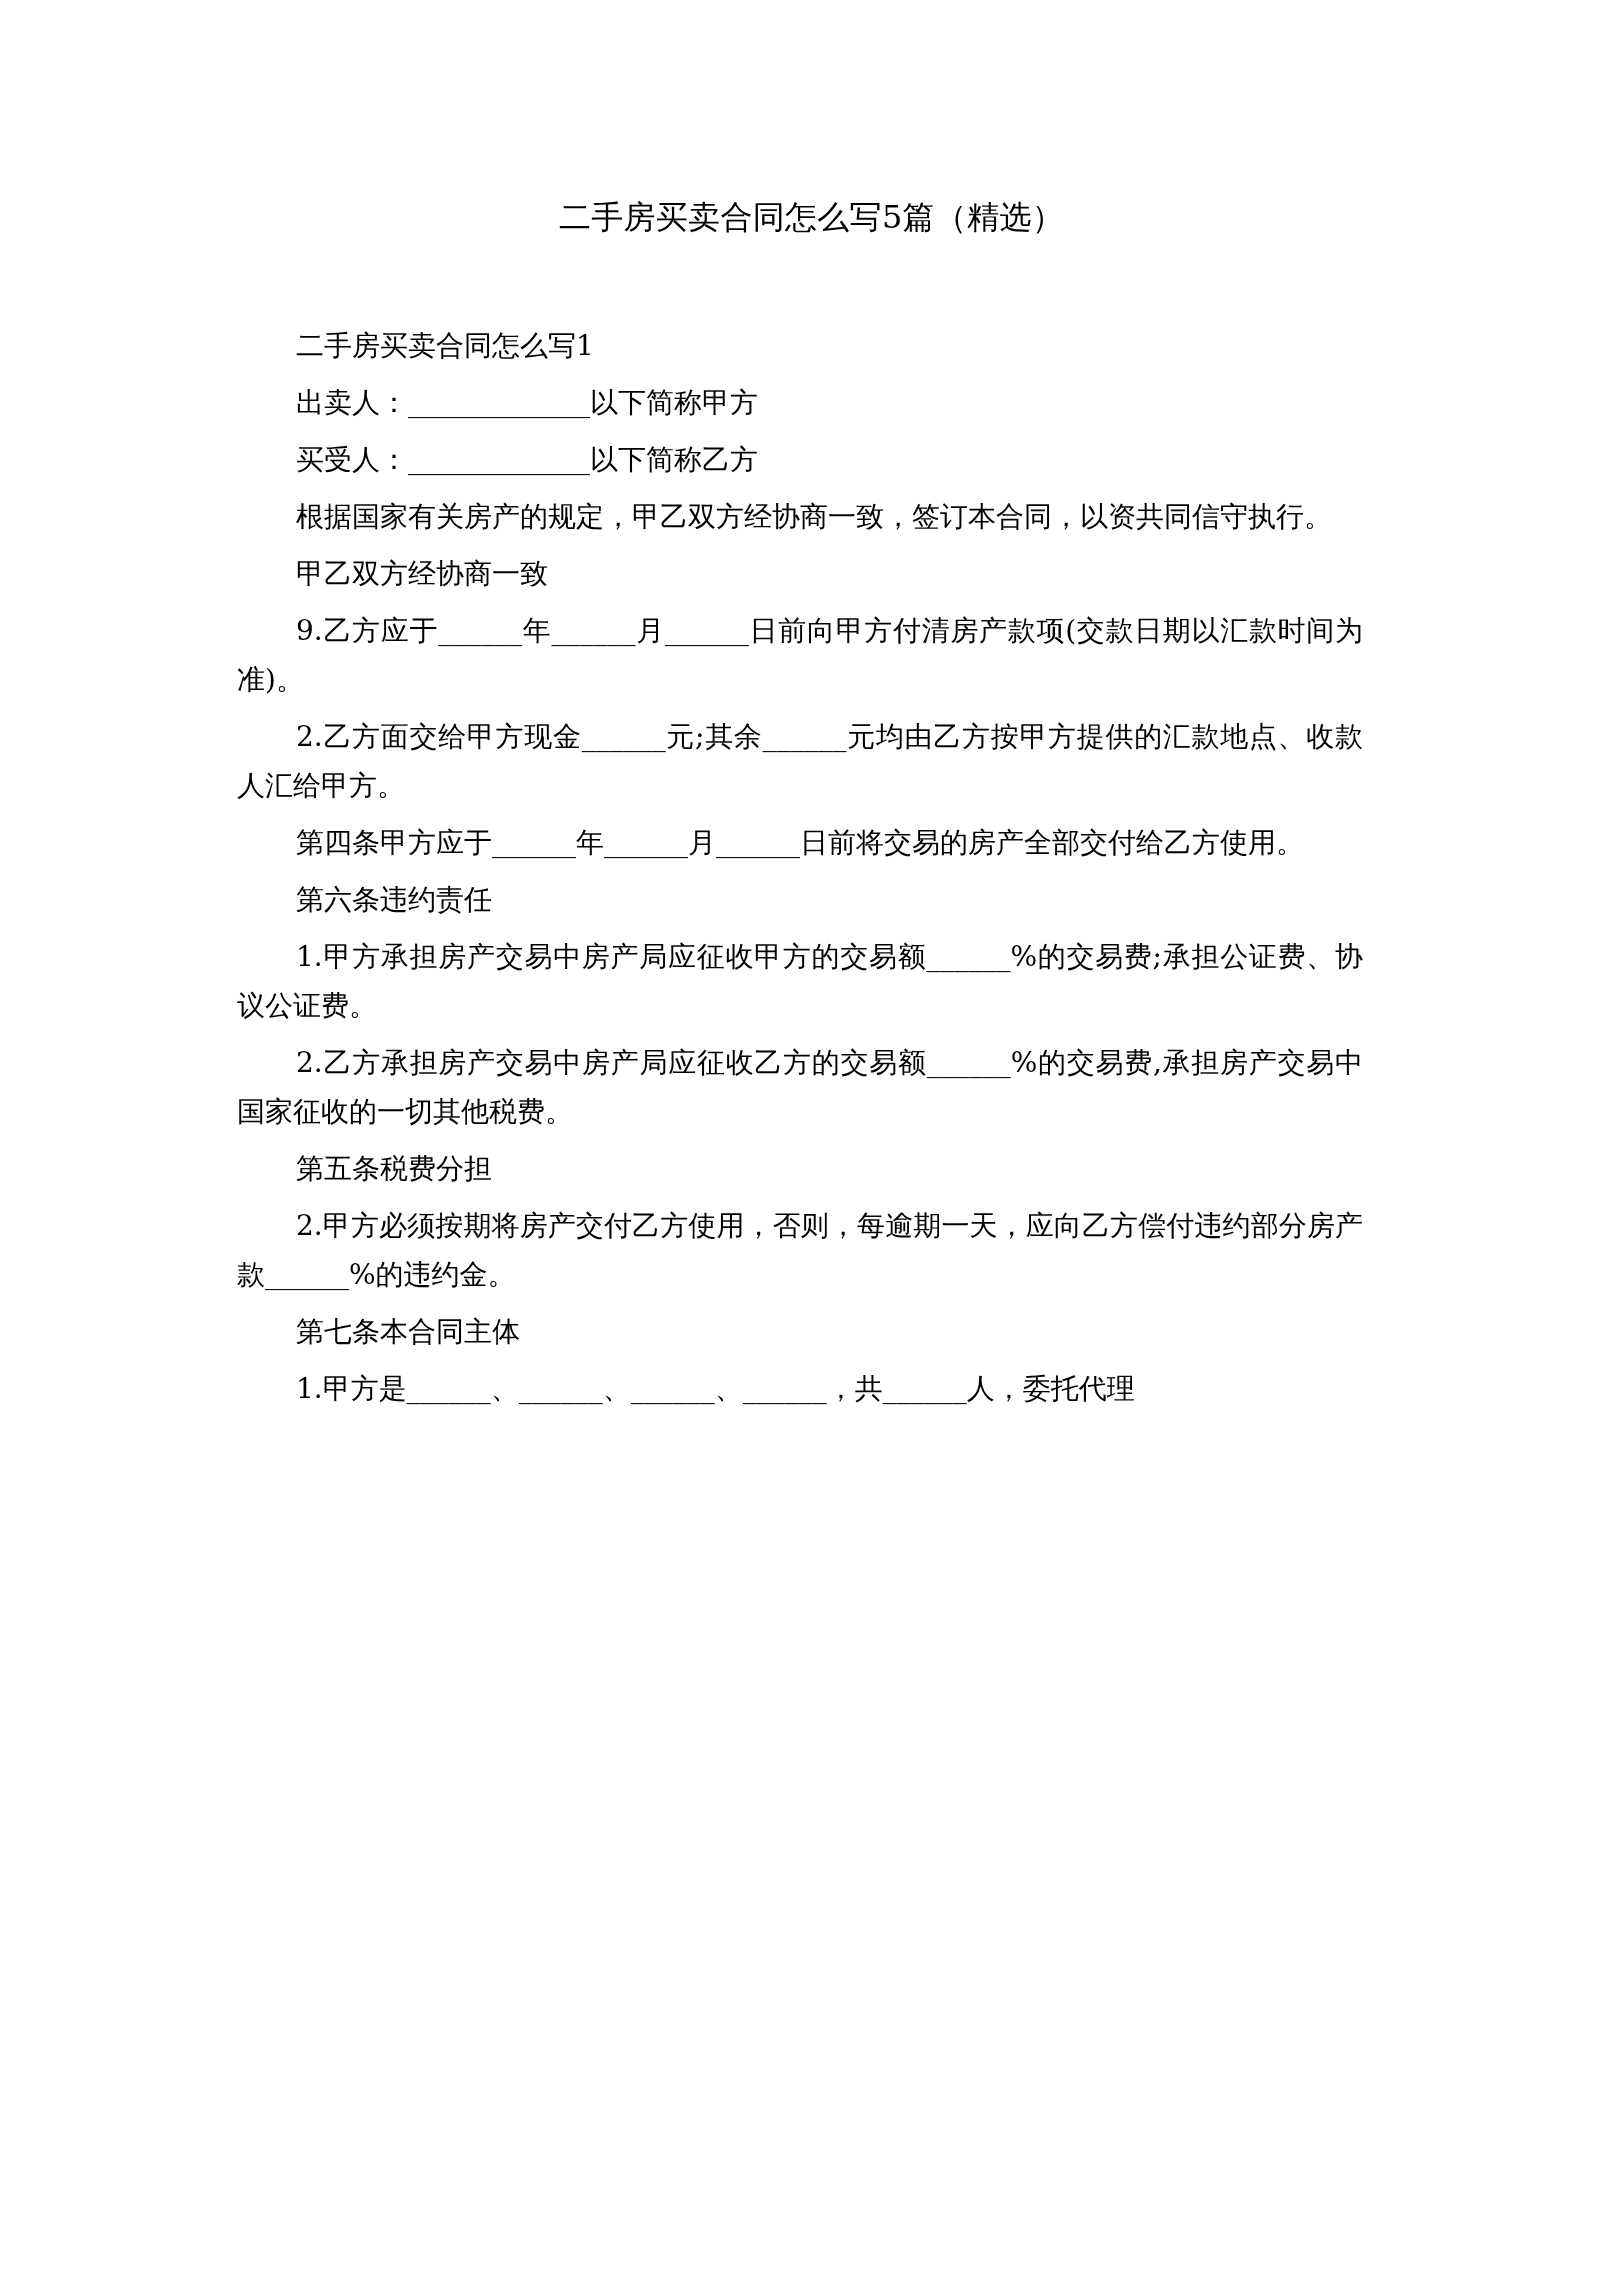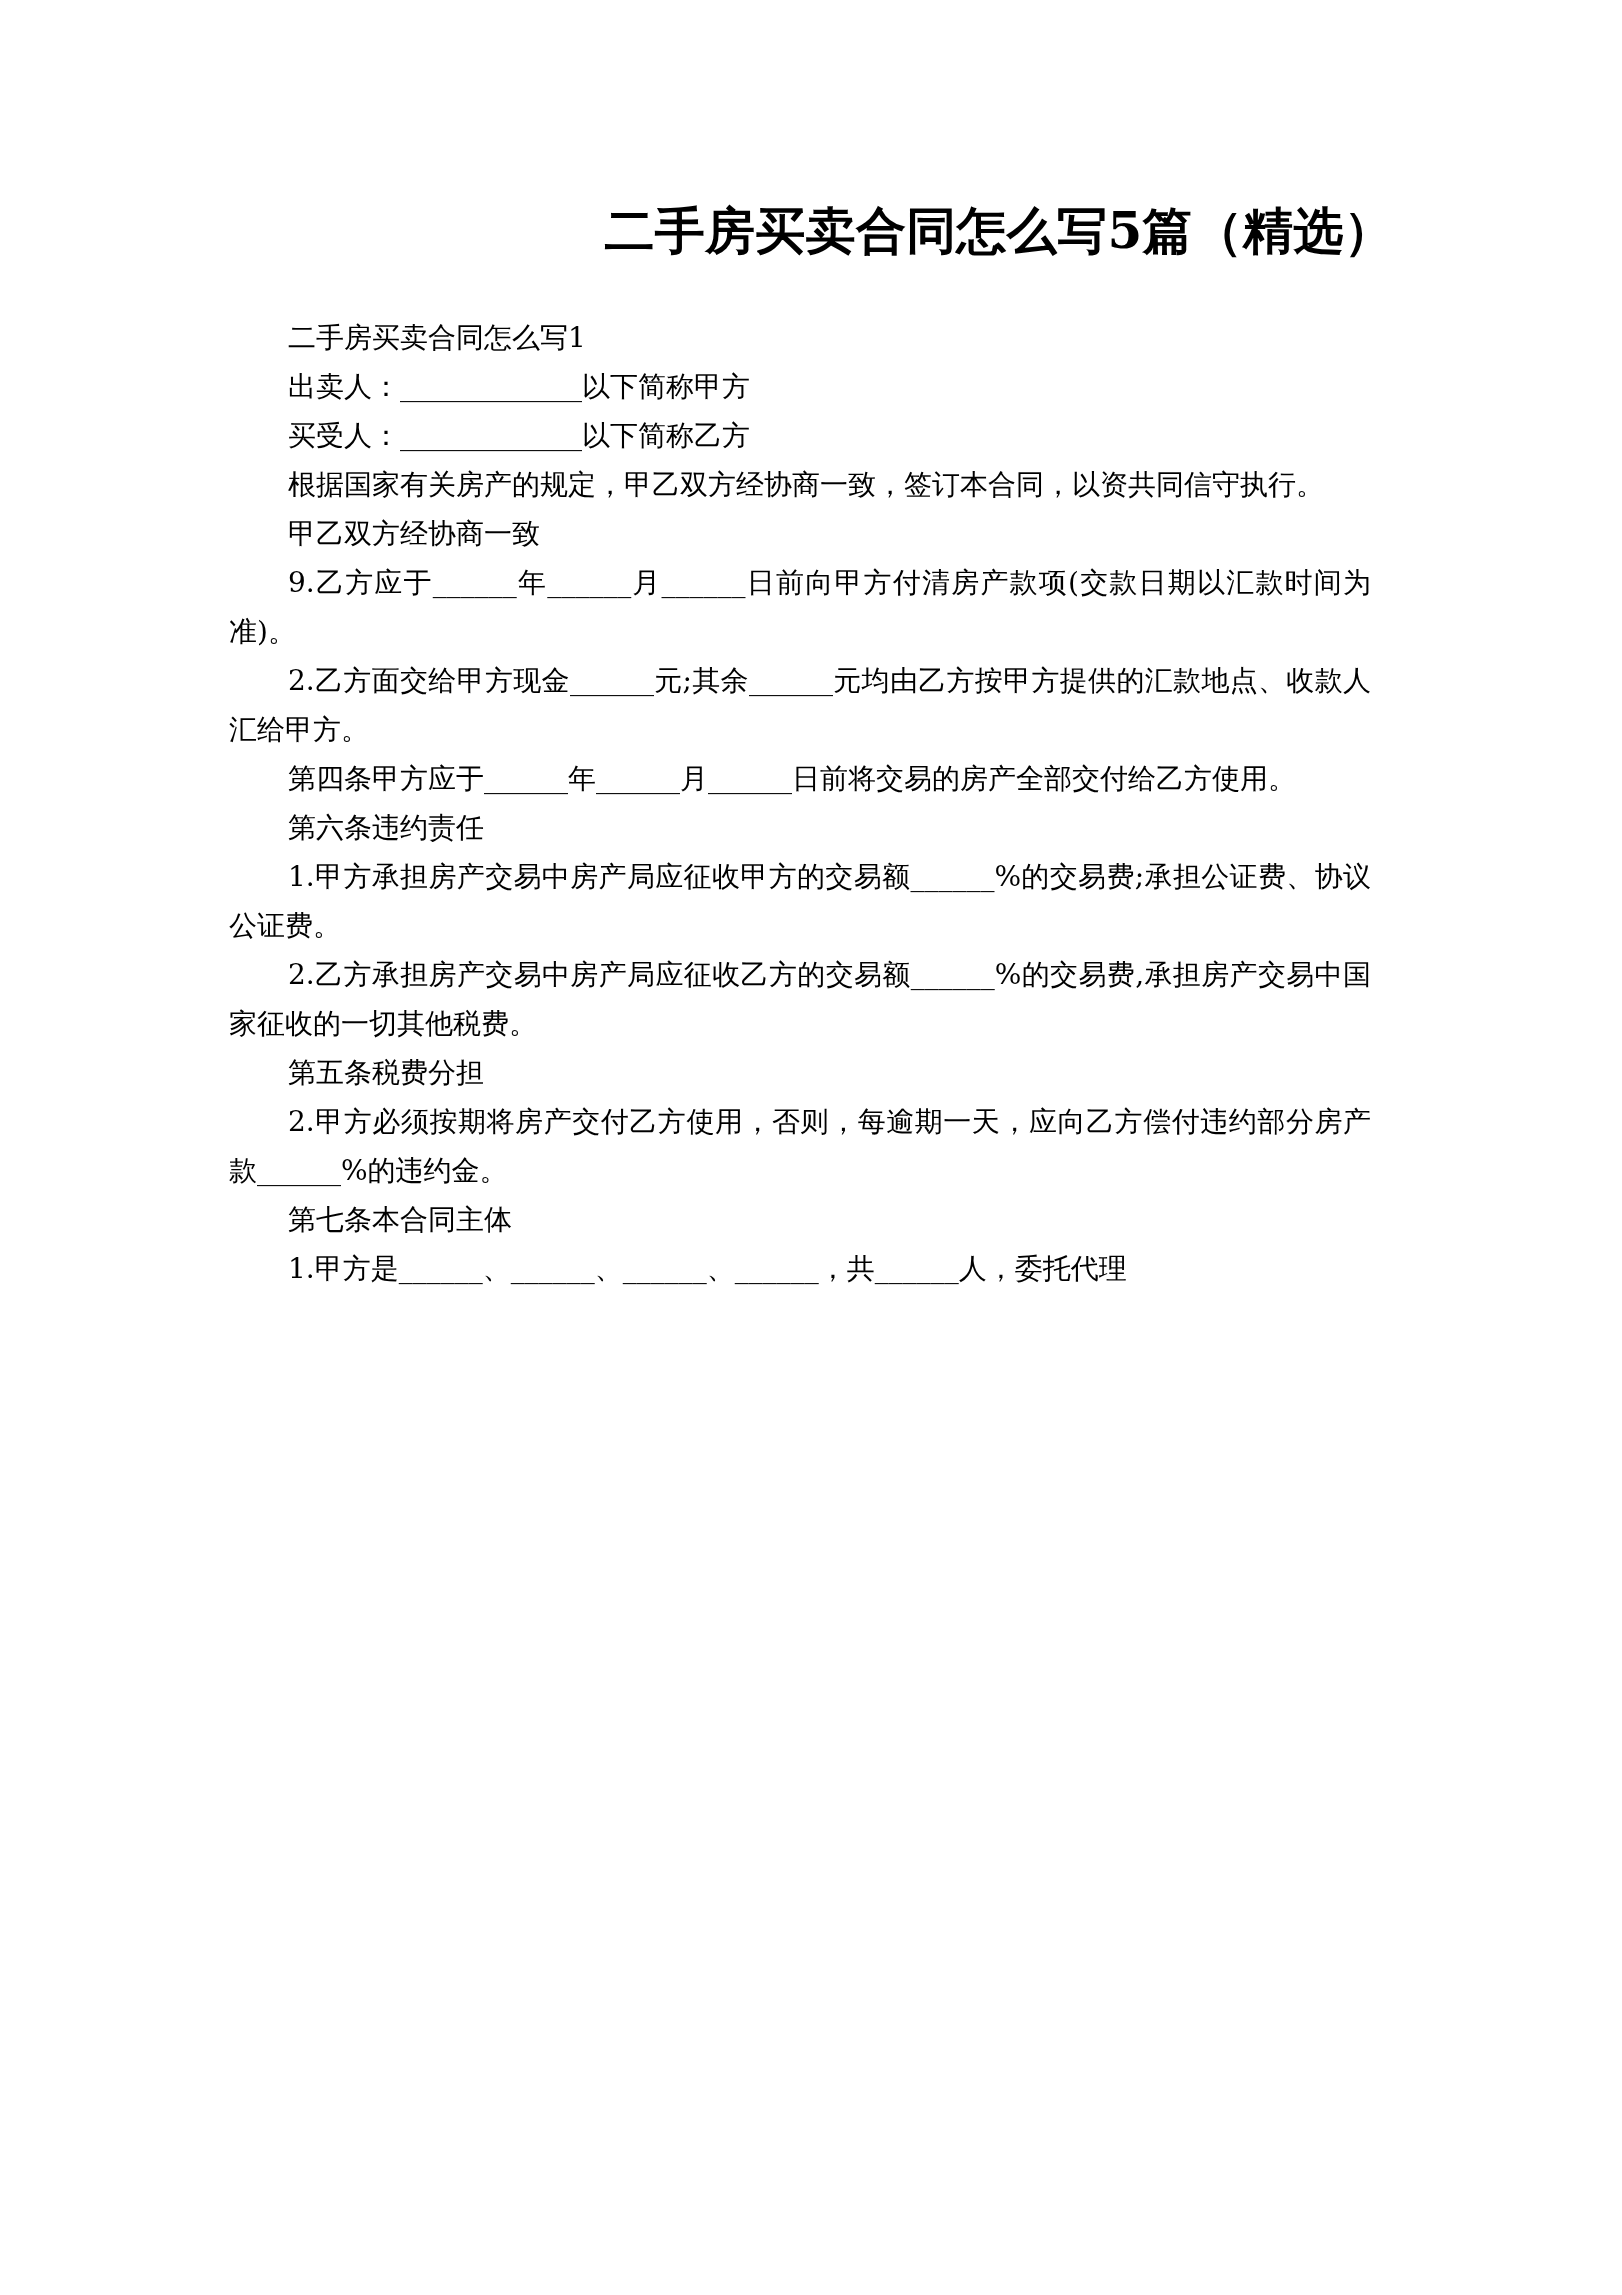--- a/index.html
+++ b/index.html
@@ -25,43 +25,43 @@
     height: 2295px;
     background: #ffffff;
   }
 
   
   .doc-title {
     position: absolute;
     left: 229px;
     top: 165px;
     width: 1165px;
-    text-align: right;
-    font-size: 50px;
+    text-align: center;
+    font-size: 32px;
     line-height: 63px;
-    font-weight: bold;
+    font-weight: normal;
     letter-spacing: 0.3px;
     white-space: nowrap;
   }
 
   
   .body-col {
     position: absolute;
     left: 229px;
     top: 313px;
     width: 1142px;
   }
 
   .para {
     font-size: 28px;
     line-height: 49px;
     text-align: justify;
     text-justify: inter-character;
     text-indent: 59px;
-    margin: 0;
+    margin: 8px;
     word-break: break-all;
     letter-spacing: 0px;
   }
 
   
   .para.short {
     text-align: left;
   }
 </style>
 </head>

